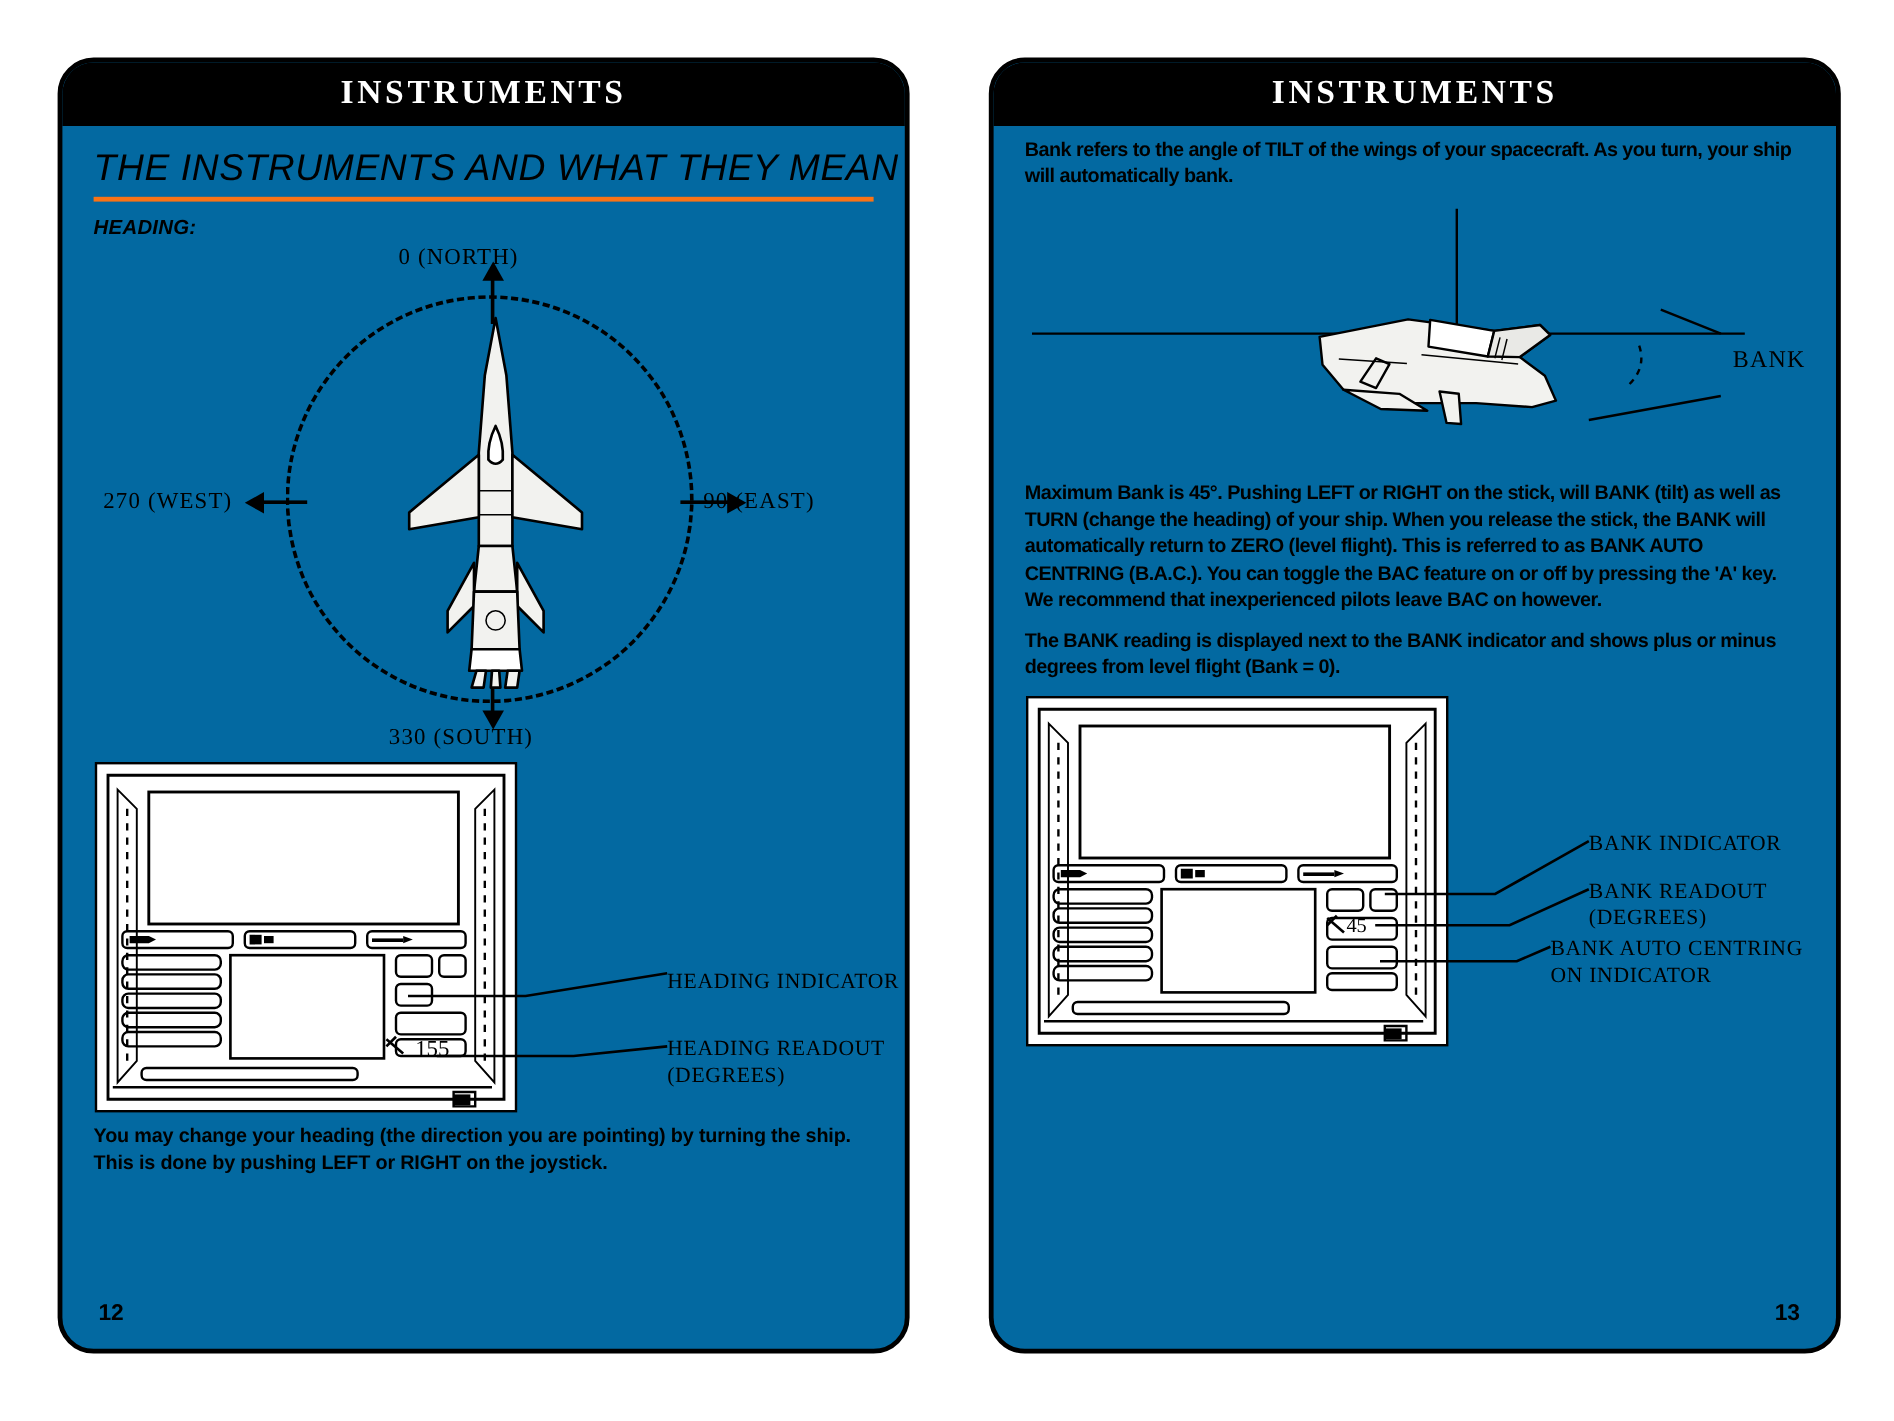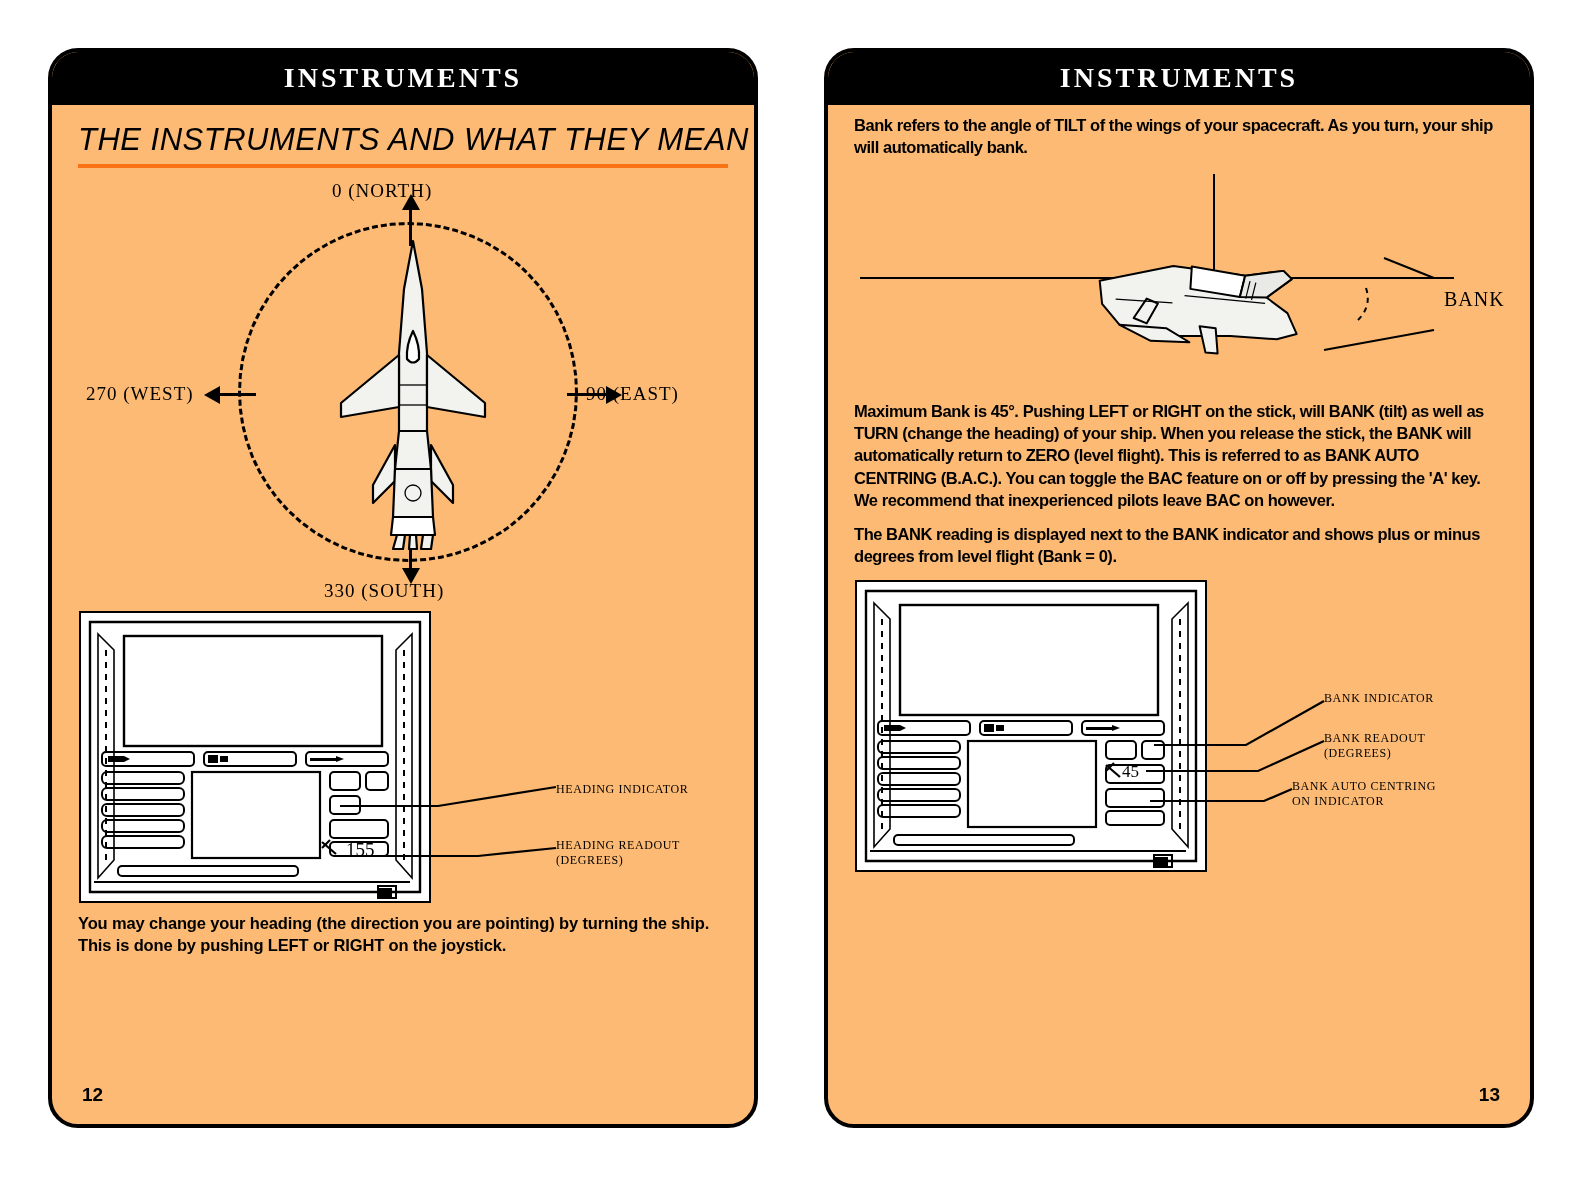--- a/index.html
+++ b/index.html
@@ -14,21 +14,21 @@
     overflow: hidden;
   }
   .spread {
     position: relative;
     width: 1578px;
     height: 1184px;
   }
   
   .page {
     position: absolute;
-    background: #fdba74;
+    background: #0369a1;
     border: 4px solid #000000;
     border-radius: 30px;
     box-sizing: border-box;
     overflow: hidden;
   }
   #page-left  { left: 48px;  top: 48px;  width: 710px; height: 1080px; }
   #page-right { left: 824px; top: 48px;  width: 710px; height: 1080px; }
 
   .page-header {
     background: #000000;
@@ -138,21 +138,21 @@
   }
 
   
   .panel-wrap {
     position: relative;
     height: 300px;
   }
   .callout {
     position: absolute;
     font-family: "Liberation Serif", serif;
-    font-size: 12px;
+    font-size: 18px;
     letter-spacing: 0.6px;
     line-height: 1.25;
     white-space: nowrap;
   }
   .bank-fig {
     position: relative;
     height: 230px;
   }
   .note { margin-top: 2px; }
   svg { display: block; }
@@ -161,20 +161,21 @@
 <body>
 
 <div class="spread">
 
   <div class="page" id="page-left">
     <div class="page-header">INSTRUMENTS</div>
     <div class="page-body">
 
       <div class="doc-title">THE INSTRUMENTS AND WHAT THEY MEAN</div>
 
+      <div class="sec-label">HEADING:</div>
 
       <div class="compass-wrap">
         <div class="compass-circle"></div>
 
         <div class="cardinal c-north">0  (NORTH)</div>
         <div class="cardinal c-south">330  (SOUTH)</div>
         <div class="cardinal c-west">270  (WEST)</div>
         <div class="cardinal c-east">90  (EAST)</div>
 
         <div class="arrow-v arr-n"></div>

